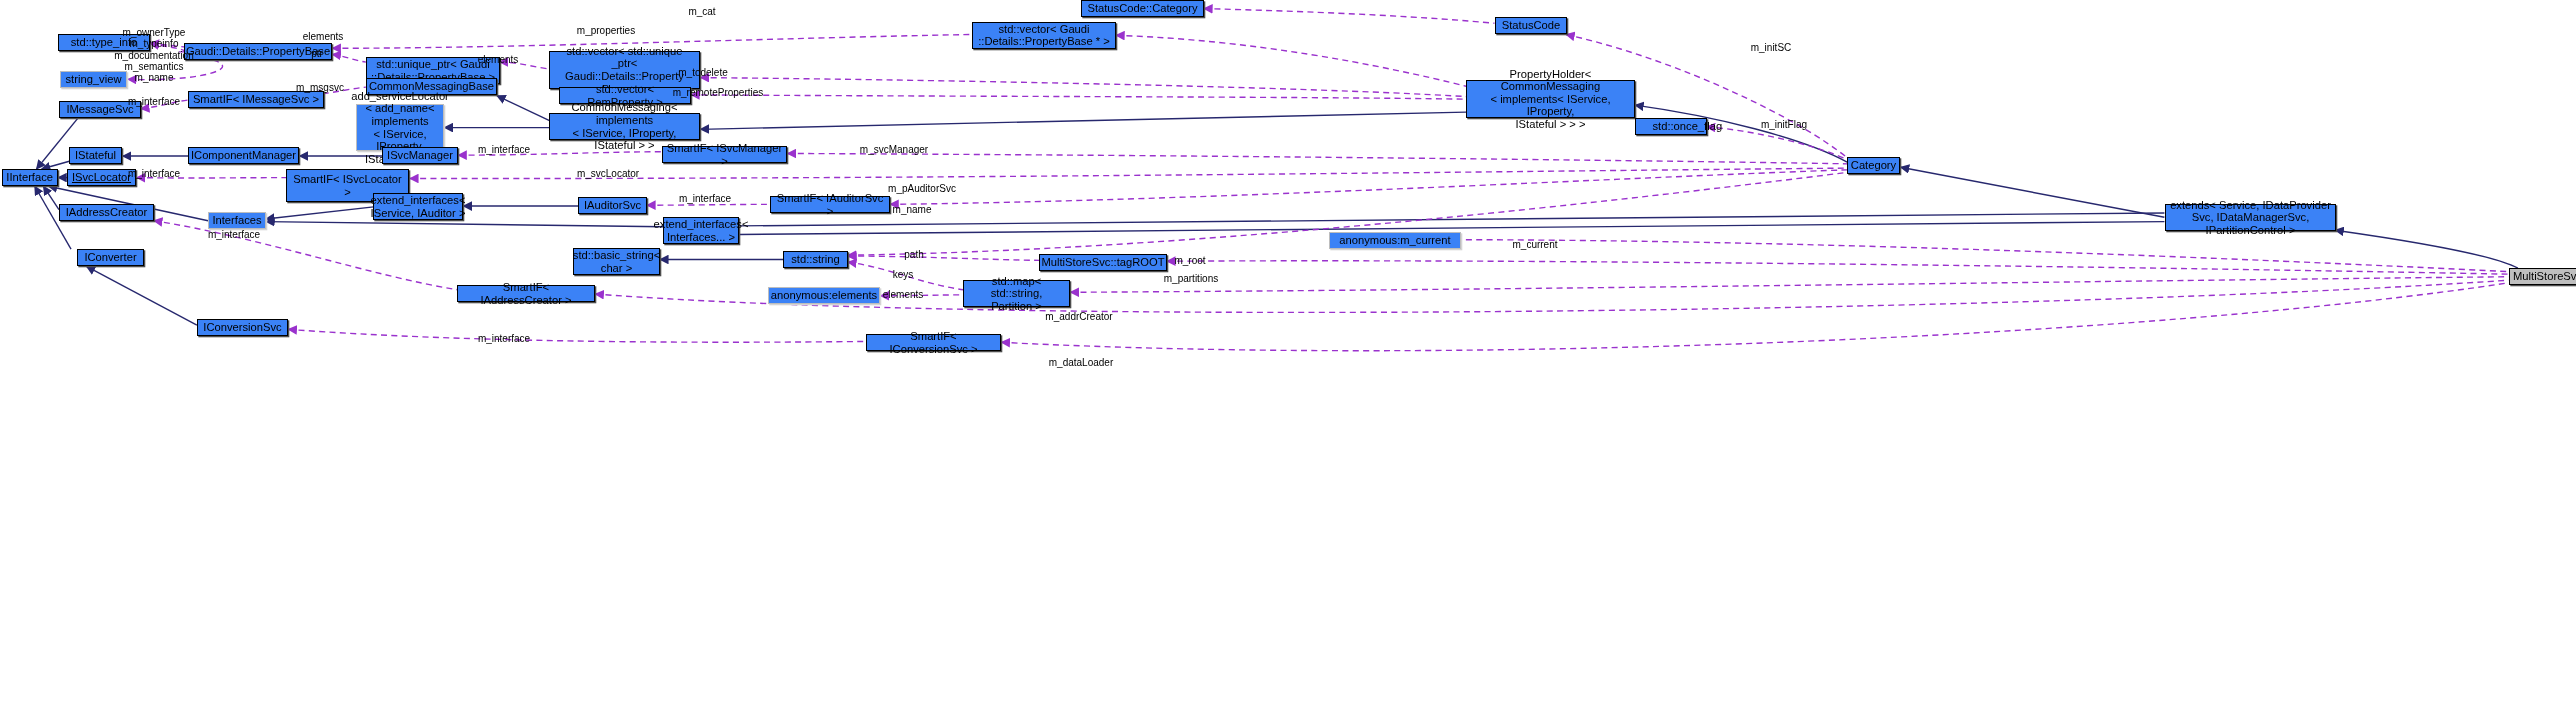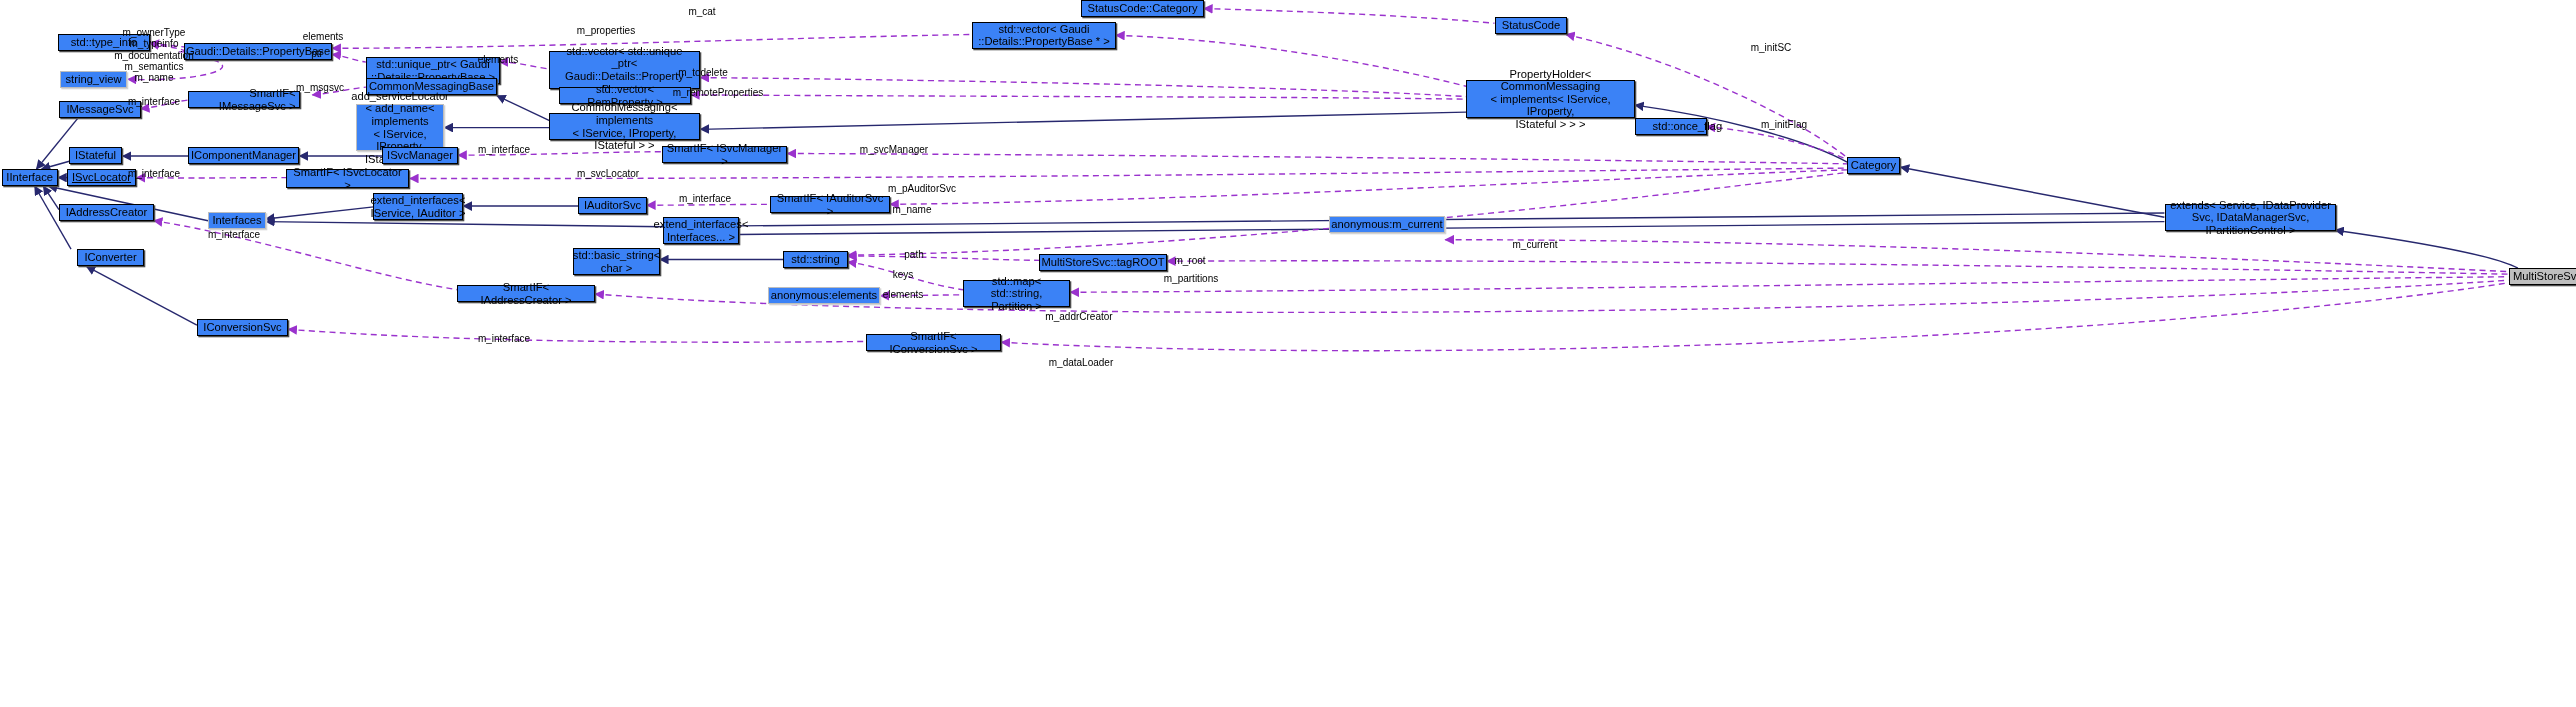--- a/index.html
+++ b/index.html
@@ -180,52 +180,52 @@
 ::Details::PropertyBase * &gt;</div>
       <div class="node" style="left: 58px; top: 34px; width: 92px; height: 17px;">std::type_info</div>
       <div class="node" style="left: 184px; top: 43px; width: 148px; height: 17px;">Gaudi::Details::PropertyBase</div>
       <div class="node" style="left: 366px; top: 57px; width: 134px; height: 27px;">std::unique_ptr&lt; Gaudi
 ::Details::PropertyBase &gt;</div>
       <div class="node" style="left: 549px; top: 51px; width: 151px; height: 38px;">std::vector&lt; std::unique
 _ptr&lt; Gaudi::Details::Property
 Base &gt; &gt;</div>
       <div class="node grey" style="left: 60px; top: 71px; width: 67px; height: 17px;">string_view</div>
       <div class="node" style="left: 366px; top: 78px; width: 131px; height: 17px;">CommonMessagingBase</div>
-      <div class="node" style="left: 188px; top: 91px; width: 112px; height: 17px; text-align: right;">SmartIF&lt; IMessageSvc &gt;</div>
+      <div class="node" style="left: 188px; top: 91px; width: 136px; height: 17px; text-align: right;">SmartIF&lt; IMessageSvc &gt;</div>
       <div class="node" style="left: 559px; top: 87px; width: 132px; height: 17px;">std::vector&lt; RemProperty &gt;</div>
       <div class="node" style="left: 1466px; top: 80px; width: 169px; height: 38px;">PropertyHolder&lt; CommonMessaging
 &lt; implements&lt; IService, IProperty,
 IStateful &gt; &gt; &gt;</div>
       <div class="node" style="left: 59px; top: 101px; width: 82px; height: 17px;">IMessageSvc</div>
       <div class="node grey" style="left: 356px; top: 104px; width: 88px; height: 47px;">add_serviceLocator
 &lt; add_name&lt; implements
 &lt; IService, IProperty,
     IStateful &gt; &gt; &gt;</div>
       <div class="node" style="left: 549px; top: 113px; width: 151px; height: 27px;">CommonMessaging&lt; implements
 &lt; IService, IProperty, IStateful &gt; &gt;</div>
       <div class="node" style="left: 1635px; top: 118px; width: 72px; height: 17px; padding-left: 36px;">std::once_flag</div>
       <div class="node" style="left: 69px; top: 147px; width: 53px; height: 17px;">IStateful</div>
       <div class="node" style="left: 188px; top: 147px; width: 111px; height: 17px;">IComponentManager</div>
       <div class="node" style="left: 382px; top: 147px; width: 76px; height: 17px;">ISvcManager</div>
       <div class="node" style="left: 662px; top: 146px; width: 125px; height: 17px;">SmartIF&lt; ISvcManager &gt;</div>
       <div class="node" style="left: 1847px; top: 157px; width: 53px; height: 17px;">Category</div>
       <div class="node" style="left: 1.7px; top: 169px; width: 56px; height: 17px;">IInterface</div>
       <div class="node" style="left: 67px; top: 169px; width: 69px; height: 17px; text-decoration: underline;">ISvcLocator</div>
-      <div class="node" style="left: 286px; top: 169px; width: 123px; height: 19px;">SmartIF&lt; ISvcLocator &gt;</div>
+      <div class="node" style="left: 286px; top: 169px; width: 123px; height: 33px;">SmartIF&lt; ISvcLocator &gt;</div>
       <div class="node grey" style="left: 208px; top: 212px; width: 58px; height: 17px;">Interfaces</div>
       <div class="node" style="left: 373px; top: 193px; width: 90px; height: 27px;">extend_interfaces&lt;
 IService, IAuditor &gt;</div>
       <div class="node" style="left: 578px; top: 197px; width: 69px; height: 17px;">IAuditorSvc</div>
       <div class="node" style="left: 770px; top: 196px; width: 120px; height: 17px;">SmartIF&lt; IAuditorSvc &gt;</div>
       <div class="node" style="left: 59px; top: 204px; width: 95px; height: 17px;">IAddressCreator</div>
       <div class="node" style="left: 2165px; top: 204px; width: 171px; height: 27px;">extends&lt; Service, IDataProvider
 Svc, IDataManagerSvc, IPartitionControl &gt;</div>
       <div class="node" style="left: 663px; top: 217px; width: 76px; height: 27px;">extend_interfaces&lt;
 Interfaces... &gt;</div>
-      <div class="node grey" style="left: 1329px; top: 216px; width: 116px; height: 17px;">anonymous:m_current</div>
+      <div class="node grey" style="left: 1329px; top: 232px; width: 132px; height: 17px;">anonymous:m_current</div>
       <div class="node" style="left: 66px; top: 249px; width: 67px; height: 17px; margin-left: 11px;">IConverter</div>
       <div class="node" style="left: 573px; top: 248px; width: 87px; height: 27px;">std::basic_string&lt;
 char &gt;</div>
       <div class="node" style="left: 783px; top: 251px; width: 65px; height: 17px;">std::string</div>
       <div class="node" style="left: 1039px; top: 254px; width: 128px; height: 17px;">MultiStoreSvc::tagROOT</div>
       <div class="node current" style="left: 2509px; top: 268px; width: 77px; height: 17px;">MultiStoreSvc</div>
       <div class="node" style="left: 457px; top: 285px; width: 138px; height: 17px;">SmartIF&lt; IAddressCreator &gt;</div>
       <div class="node" style="left: 963px; top: 280px; width: 107px; height: 27px;">std::map&lt; std::string,
 Partition &gt;</div>
       <div class="node grey" style="left: 768px; top: 287px; width: 112px; height: 17px;">anonymous:elements</div>

